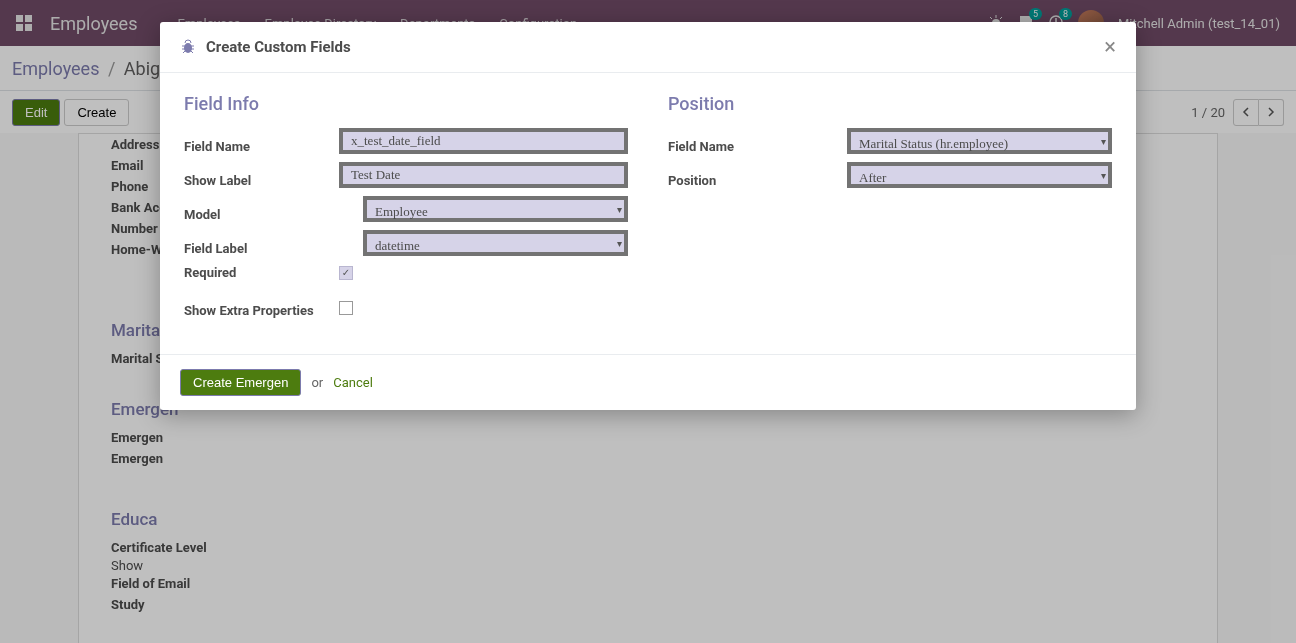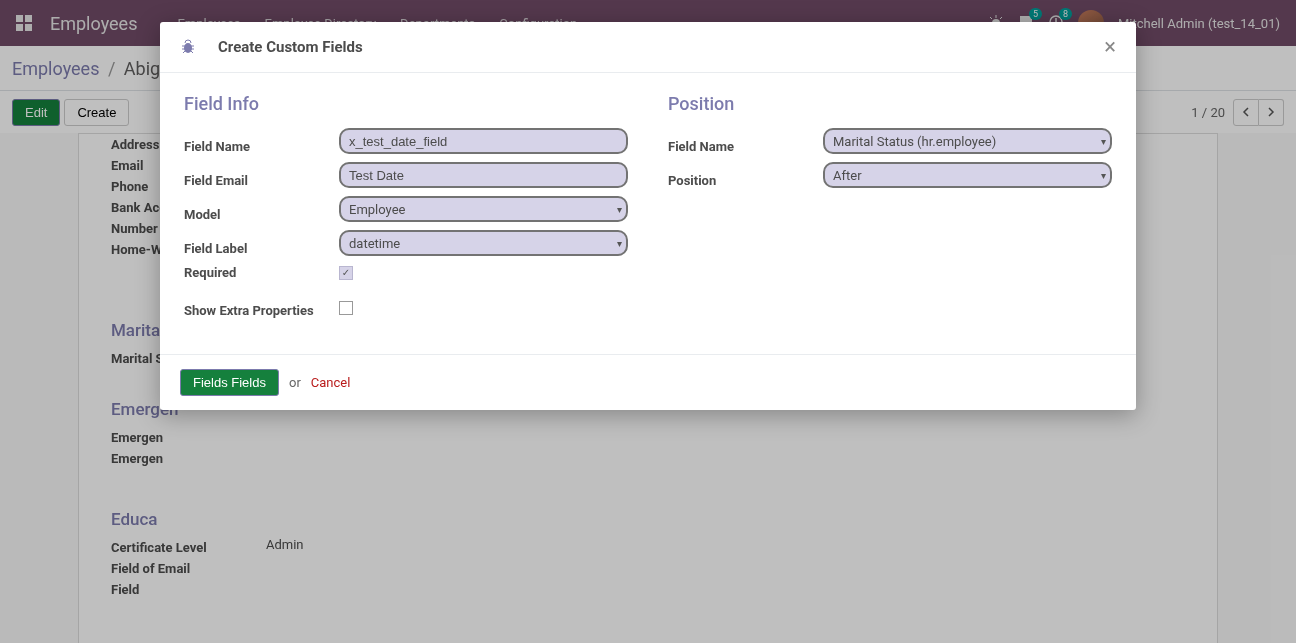--- a/index.html
+++ b/index.html
@@ -20,59 +20,59 @@
     .navbar .user { font-size: 13px; }
     
     
     .controlbar { height: 45px; display: flex; align-items: center; padding: 0 12px; border-bottom: 1px solid #dee2e6; }
     .controlbar .crumbs { font-size: 18px; color: #7c7bad; }
     .controlbar .crumbs .sep { color: #999; margin: 0 4px; }
     .controlbar .crumbs .current { color: #5f5e5e; }
     .ctrl-row { height: 42px; display: flex; align-items: center; padding: 0 12px; justify-content: space-between; }
     .ctrl-row .left { display: flex; gap: 4px; }
     .btn { border: 1px solid #ccc; padding: 5px 12px; font-size: 13px; background: #fff; cursor: pointer; border-radius: 3px; }
-    .btn.primary { background: #15803d; color: #fff; border-color: #7c7bad; }
+    .btn.primary { background: #4d7c0f; color: #fff; border-color: #7c7bad; }
     .ctrl-row .right { display: flex; align-items: center; gap: 8px; font-size: 13px; color: #666; }
     .pager-btns { display: flex; }
     .pager-btns .btn { padding: 5px 8px; border-radius: 0; }
     .pager-btns .btn:first-child { border-radius: 3px 0 0 3px; }
     .pager-btns .btn:last-child { border-radius: 0 3px 3px 0; border-left: none; }
     
     
     .page-body { position: absolute; top: 133px; left: 0; right: 0; bottom: 0; background: #f9f9f9; }
     .form-sheet { width: 1140px; margin: 0 auto; background: #fff; border: 1px solid #ddd; padding: 0 32px 32px; min-height: 600px; }
     .bg-label { font-weight: 700; color: #4c4c4c; font-size: 13px; padding: 3px 0; }
     .bg-section { font-size: 17px; color: #7c7bad; font-weight: 500; margin: 18px 0 8px; }
     .bg-val { font-size: 13px; color: #4c4c4c; }
     
     
     .overlay { position: absolute; inset: 0; background: rgba(0,0,0,.25); z-index: 50; }
     
     
     .modal { position: absolute; top: 22px; left: 160px; width: 976px; background: #fff; z-index: 100; border-radius: 3px; box-shadow: 0 5px 25px rgba(0,0,0,.3); }
     .modal-header { display: flex; align-items: center; padding: 14px 20px; border-bottom: 1px solid #e9ecef; }
     .modal-header .bug-icon { color: #7c7bad; margin-right: 10px; width: 16px; height: 16px; }
-    .modal-header .title { font-size: 15px; font-weight: 700; color: #4c4c4c; flex: 1; margin-left: 12px; }
+    .modal-header .title { font-size: 15px; font-weight: 700; color: #4c4c4c; flex: 1; }
     .modal-header .close { font-size: 22px; color: #888; cursor: pointer; line-height: 1; }
     .modal-body { padding: 20px 24px 28px; display: flex; gap: 40px; }
     .col { flex: 1; }
     .section-h { font-size: 18px; color: #7c7bad; font-weight: 500; margin-bottom: 14px; }
     .row { display: flex; margin-bottom: 8px; align-items: flex-end; }
     .row .lab { width: 155px; font-weight: 700; font-size: 13px; color: #4c4c4c; }
     .row .lab.multi { align-self: flex-start; padding-top: 3px; }
     .row .val { flex: 1; }
-    .inp, .sel { width: 100%; background: #d6d3e8; border: 2px solid #737373; padding: 4px 8px; font-size: 13px; color: #4c4c4c; border-radius: 10px; height: 26px; }
-    .sel-wrap { position: relative; }
+    .inp, .sel { width: 100%; background: #d6d3e8; border: 4px solid #737373; padding: 4px 8px; font-size: 13px; color: #4c4c4c; border-radius: 0; height: 26px; font-family: Liberation Serif, serif; }
+    .sel-wrap { position: relative; margin-left: 24px; }
     .sel-wrap .caret { position: absolute; right: 6px; top: 50%; transform: translateY(-50%); pointer-events: none; font-size: 10px; color: #555; }
     .static { font-size: 13px; color: #4c4c4c; padding: 4px 0; }
     .chk { width: 14px; height: 14px; border: 1px solid #999; display: inline-flex; align-items: center; justify-content: center; background: #fff; }
     .chk.checked { background: #d6d3e8; border-color: #b9b6d0; font-size: 10px; color: #555; }
     .modal-footer { padding: 14px 20px; border-top: 1px solid #e9ecef; display: flex; align-items: center; gap: 10px; }
     .modal-footer .or { font-size: 13px; color: #666; }
-    .modal-footer .cancel { color: #b91c1c; font-size: 13px; cursor: pointer; }
+    .modal-footer .cancel { color: #4d7c0f; font-size: 13px; cursor: pointer; }
     
     .extra-sec { margin-top: 20px; }
   </style>
 </head>
 <body>
 
 <div class="navbar">
   <div class="apps-icon">
       <span></span>
       <span></span>
@@ -146,26 +146,26 @@
     <div class="bg-label">Phone</div>
     <div class="bg-label">Bank Acc</div>
     <div class="bg-label">Number</div>
     <div class="bg-label">Home-Wo</div>
     <div class="bg-section" style="margin-top:60px;">Marita</div>
     <div class="bg-label">Marital S</div>
     <div class="bg-section" style="margin-top:30px;">Emergen</div>
     <div class="bg-label">Emergen</div>
     <div class="bg-label">Emergen</div>
     <div class="bg-section" style="margin-top:40px;">Educa</div>
-    <div style="display:flex;">
+    <div style="display:flex;flex-direction:column;">
       <div class="bg-label" style="width:155px;">Certificate Level</div>
-      <div class="bg-val">Admin</div>
+      <div class="bg-val">Show</div>
     </div>
     <div class="bg-label">Field of Email</div>
-    <div class="bg-label">Field</div>
+    <div class="bg-label">Study</div>
   </div>
 </div>
 
 <div class="overlay"></div>
 
 <div class="modal">
   <div class="modal-header">
     <svg class="bug-icon" viewBox="0 0 16 16" fill="currentColor">
         <ellipse cx="8" cy="9" rx="4" ry="5"></ellipse>
         <path d="M5 4a3 3 0 016 0M2 7h3M11 7h3M2 10h3M11 10h3M3 14l2-2M13 14l-2-2" stroke="currentColor" stroke-width="1" fill="none"></path>
@@ -175,21 +175,21 @@
   </div>
   <div class="modal-body">
 
     <div class="col">
       <div class="section-h">Field Info</div>
       <div class="row">
         <div class="lab">Field Name</div>
         <div class="val"><input class="inp" value="x_test_date_field" style=""></div>
       </div>
       <div class="row">
-        <div class="lab">Field Email</div>
+        <div class="lab">Show Label</div>
         <div class="val"><input class="inp" value="Test Date" style=""></div>
       </div>
       <div class="row">
         <div class="lab">Model</div>
         <div class="val sel-wrap">
           <div class="inp">Employee</div>
           <span class="caret">▾</span>
         </div>
       </div>
       <div class="row">
@@ -224,17 +224,17 @@
       <div class="row">
         <div class="lab">Position</div>
         <div class="val sel-wrap">
           <div class="inp">After</div>
           <span class="caret">▾</span>
         </div>
       </div>
     </div>
   </div>
   <div class="modal-footer">
-    <button class="btn primary">Fields Fields</button>
+    <button class="btn primary">Create Emergen</button>
     <span class="or">or</span>
     <span class="cancel">Cancel</span>
   </div>
 </div>
 
 </body></html>

